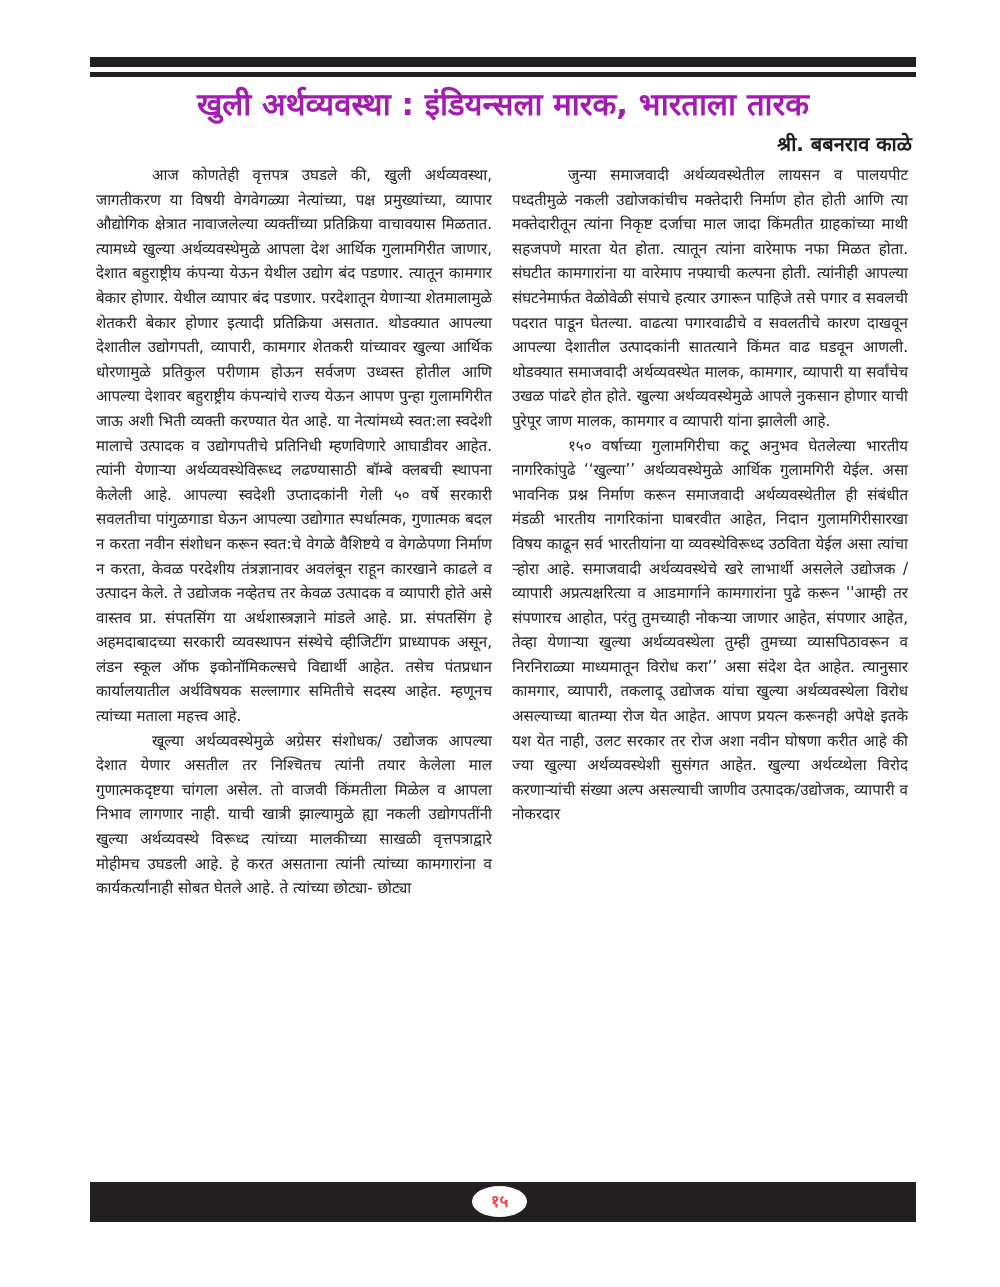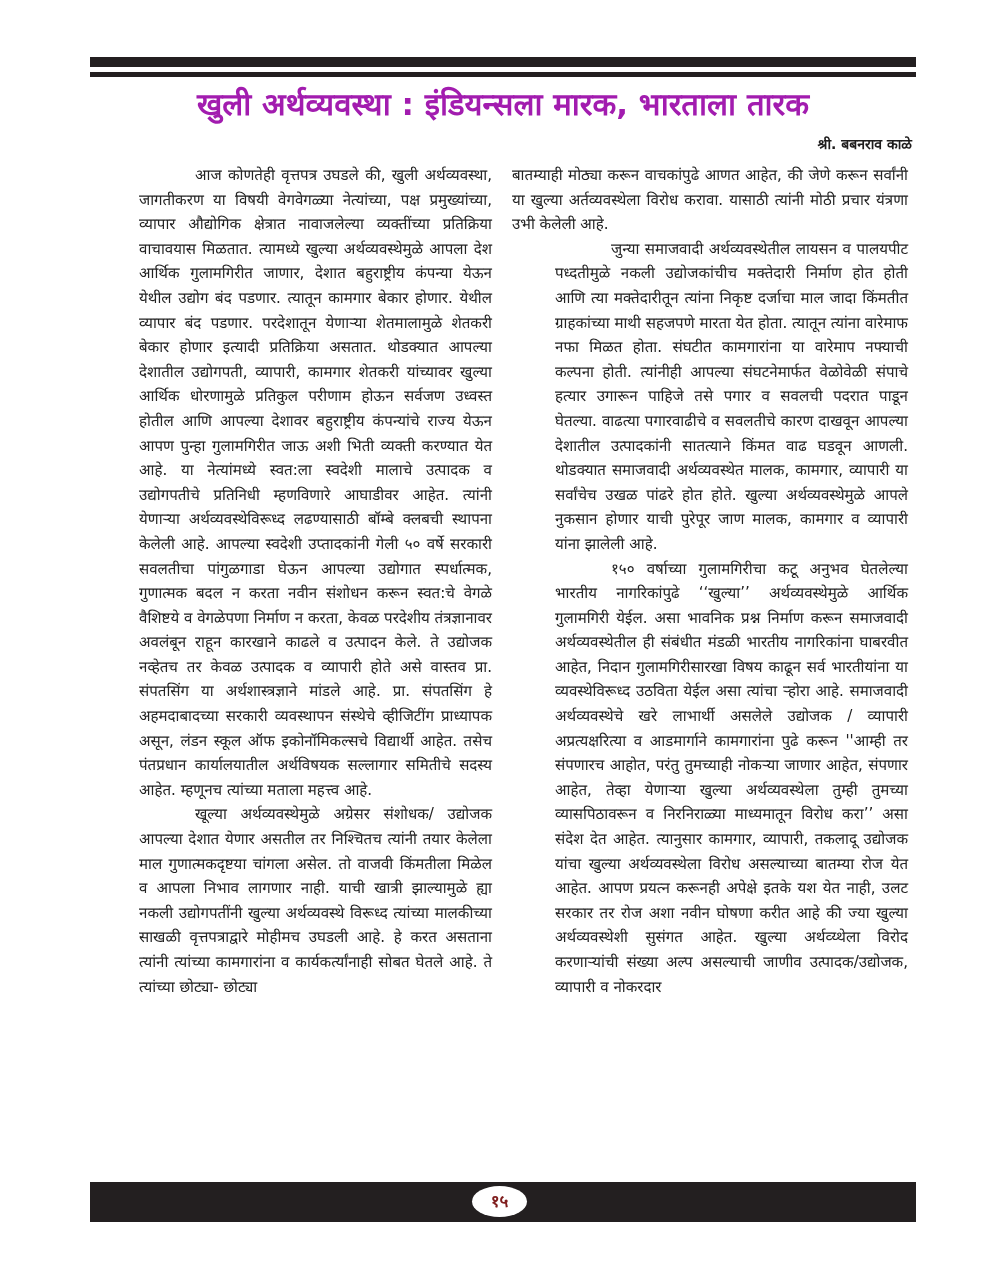--- a/index.html
+++ b/index.html
@@ -3,48 +3,47 @@
 <meta charset="utf-8">
 <style>
   html, body { margin: 0; padding: 0; background: #ffffff; }
   body { width: 1000px; height: 1287px; position: relative; overflow: hidden;
          font-family: "DejaVu Sans", sans-serif; color: #1e1c1c; }
   .rule-thick { position: absolute; left: 90px; width: 826px; top: 57px; height: 10px; background: #231f20; }
   .rule-thin  { position: absolute; left: 90px; width: 826px; top: 72px; height: 5px;  background: #231f20; }
   .title { position: absolute; left: 90px; width: 826px; top: 84px; text-align: center;
            font-family: "DejaVu Sans", sans-serif; font-size: 31px; font-weight: bold;
            color: #a21caf; letter-spacing: 0; line-height: 40px; }
-  .author { position: absolute; right: 88px; top: 133px; font-size: 14px; font-weight: bold;
+  .author { position: absolute; right: 88px; top: 133px; font-size: 20px; font-weight: bold;
             color: #1e1c1c; line-height: 22px; }
   .col { position: absolute; top: 163px; width: 396px; font-size: 15.1px; line-height: 24.6px;
          text-align: justify; color: #222; }
   .col-left  { left: 96px; }
   .col-right { left: 512px; }
   .col p { margin: 0; text-indent: 0; }
-  .col p.indent { text-indent: 56px; margin-left: 43px; }
+  .col p.indent { text-indent: 56px; }
   .col p.noindent { text-indent: 0; }
   .footer-bar { position: absolute; left: 90px; width: 826px; top: 1182px; height: 40px; background: #231f20; }
   .page-num { position: absolute; left: 472px; top: 1186px; width: 55px; height: 31px;
-              border-radius: 50%; background: #ffffff; color: #7f1d1d; text-align: center;
+              border-radius: 50%; background: #ffffff; color: #ef4444; text-align: center;
               font-size: 17px; line-height: 31px; font-weight: bold; }
 </style>
 </head>
 <body>
 
 <div class="rule-thick"></div>
 <div class="rule-thin"></div>
 
 <h1 class="title" style="margin:0;">खुली अर्थव्यवस्था : इंडियन्सला मारक, भारताला तारक</h1>
 <div class="author">श्री. बबनराव  काळे</div>
 
 <div class="col col-left">
   <p class="indent">आज कोणतेही वृत्तपत्र उघडले की, खुली अर्थव्यवस्था, जागतीकरण या विषयी वेगवेगळ्या नेत्यांच्या, पक्ष प्रमुख्यांच्या, व्यापार औद्योगिक क्षेत्रात नावाजलेल्या व्यक्तींच्या प्रतिक्रिया वाचावयास मिळतात. त्यामध्ये खुल्या अर्थव्यवस्थेमुळे आपला देश आर्थिक गुलामगिरीत जाणार, देशात बहुराष्ट्रीय कंपन्या येऊन येथील उद्योग बंद पडणार. त्यातून कामगार बेकार होणार. येथील व्यापार बंद पडणार. परदेशातून येणाऱ्या शेतमालामुळे शेतकरी बेकार होणार इत्यादी प्रतिक्रिया असतात. थोडक्यात आपल्या देशातील उद्योगपती, व्यापारी, कामगार शेतकरी यांच्यावर खुल्या आर्थिक धोरणामुळे प्रतिकुल परीणाम होऊन सर्वजण उध्वस्त होतील आणि आपल्या देशावर बहुराष्ट्रीय कंपन्यांचे राज्य येऊन आपण पुन्हा गुलामगिरीत जाऊ अशी भिती व्यक्ती करण्यात येत आहे. या नेत्यांमध्ये स्वत:ला स्वदेशी मालाचे उत्पादक व उद्योगपतीचे प्रतिनिधी म्हणविणारे आघाडीवर आहेत. त्यांनी येणाऱ्या अर्थव्यवस्थेविरूध्द लढण्यासाठी बॉम्बे क्लबची स्थापना केलेली आहे. आपल्या स्वदेशी उप्तादकांनी गेली ५० वर्षे सरकारी सवलतीचा पांगुळगाडा घेऊन आपल्या उद्योगात स्पर्धात्मक, गुणात्मक बदल न करता नवीन संशोधन करून स्वत:चे वेगळे वैशिष्टये व वेगळेपणा निर्माण न करता, केवळ परदेशीय तंत्रज्ञानावर अवलंबून राहून कारखाने काढले व उत्पादन केले. ते उद्योजक नव्हेतच तर केवळ उत्पादक व व्यापारी होते असे वास्तव प्रा. संपतसिंग या अर्थशास्त्रज्ञाने मांडले आहे. प्रा. संपतसिंग हे अहमदाबादच्या सरकारी व्यवस्थापन संस्थेचे व्हीजिटींग प्राध्यापक असून, लंडन स्कूल ऑफ इकोनॉमिकल्सचे विद्यार्थी आहेत. तसेच पंतप्रधान कार्यालयातील अर्थविषयक सल्लागार समितीचे सदस्य आहेत. म्हणूनच त्यांच्या मताला महत्त्व आहे.</p>
   <p class="indent">खूल्या अर्थव्यवस्थेमुळे अग्रेसर संशोधक/ उद्योजक आपल्या देशात येणार असतील तर निश्चितच त्यांनी तयार केलेला माल गुणात्मकदृष्टया चांगला असेल. तो वाजवी किंमतीला मिळेल व आपला निभाव लागणार नाही. याची खात्री झाल्यामुळे ह्या नकली उद्योगपतींनी खुल्या अर्थव्यवस्थे विरूध्द त्यांच्या मालकीच्या साखळी वृत्तपत्राद्वारे मोहीमच उघडली आहे. हे करत असताना त्यांनी त्यांच्या कामगारांना व कार्यकर्त्यांनाही सोबत घेतले आहे. ते त्यांच्या छोट्या- छोट्या</p>
 </div>
 
 <div class="col col-right">
-  <p class="noindent">बातम्याही मोठ्या करून वाचकांपुढे आणत आहेत, की जेणे करून सर्वांनी या खुल्या अर्तव्यवस्थेला विरोध करावा. यासाठी त्यांनी मोठी प्रचार यंत्रणा उभी केलेली आहे.</p>
   <p class="indent">जुन्या समाजवादी अर्थव्यवस्थेतील लायसन व पालयपीट पध्दतीमुळे नकली उद्योजकांचीच मक्तेदारी निर्माण होत होती आणि त्या मक्तेदारीतून त्यांना निकृष्ट दर्जाचा माल जादा किंमतीत ग्राहकांच्या माथी सहजपणे मारता येत होता. त्यातून त्यांना वारेमाफ नफा मिळत होता. संघटीत कामगारांना या वारेमाप नफ्याची कल्पना होती. त्यांनीही आपल्या संघटनेमार्फत वेळोवेळी संपाचे हत्यार उगारून पाहिजे तसे पगार व सवलची पदरात पाडून घेतल्या. वाढत्या पगारवाढीचे व सवलतीचे कारण दाखवून आपल्या देशातील उत्पादकांनी सातत्याने किंमत वाढ घडवून आणली. थोडक्यात समाजवादी अर्थव्यवस्थेत मालक, कामगार, व्यापारी या सर्वांचेच उखळ पांढरे होत होते. खुल्या अर्थव्यवस्थेमुळे आपले नुकसान होणार याची पुरेपूर जाण मालक, कामगार व व्यापारी यांना झालेली आहे.</p>
   <p class="indent">१५० वर्षाच्या गुलामगिरीचा कटू अनुभव घेतलेल्या भारतीय नागरिकांपुढे ‘‘खुल्या’’ अर्थव्यवस्थेमुळे आर्थिक गुलामगिरी येईल. असा भावनिक प्रश्न निर्माण करून समाजवादी अर्थव्यवस्थेतील ही संबंधीत मंडळी भारतीय नागरिकांना घाबरवीत आहेत, निदान गुलामगिरीसारखा विषय काढून सर्व भारतीयांना या व्यवस्थेविरूध्द उठविता येईल असा त्यांचा ऱ्होरा आहे. समाजवादी अर्थव्यवस्थेचे खरे लाभार्थी असलेले उद्योजक / व्यापारी अप्रत्यक्षरित्या व आडमार्गाने कामगारांना पुढे करून ''आम्ही तर संपणारच आहोत, परंतु तुमच्याही नोकऱ्या जाणार आहेत, संपणार आहेत, तेव्हा येणाऱ्या खुल्या अर्थव्यवस्थेला तुम्ही तुमच्या व्यासपिठावरून व निरनिराळ्या माध्यमातून विरोध करा’’ असा संदेश देत आहेत. त्यानुसार कामगार, व्यापारी, तकलादू उद्योजक यांचा खुल्या अर्थव्यवस्थेला विरोध असल्याच्या बातम्या रोज येत आहेत. आपण प्रयत्न करूनही अपेक्षे इतके यश येत नाही, उलट सरकार तर रोज अशा नवीन घोषणा करीत आहे की ज्या खुल्या अर्थव्यवस्थेशी सुसंगत आहेत. खुल्या अर्थव्य्थेला विरोद करणाऱ्यांची संख्या अल्प असल्याची जाणीव उत्पादक/उद्योजक, व्यापारी व नोकरदार</p>
 </div>
 
 <div class="footer-bar"></div>
 <div class="page-num">१५</div>
 
 </body></html>

